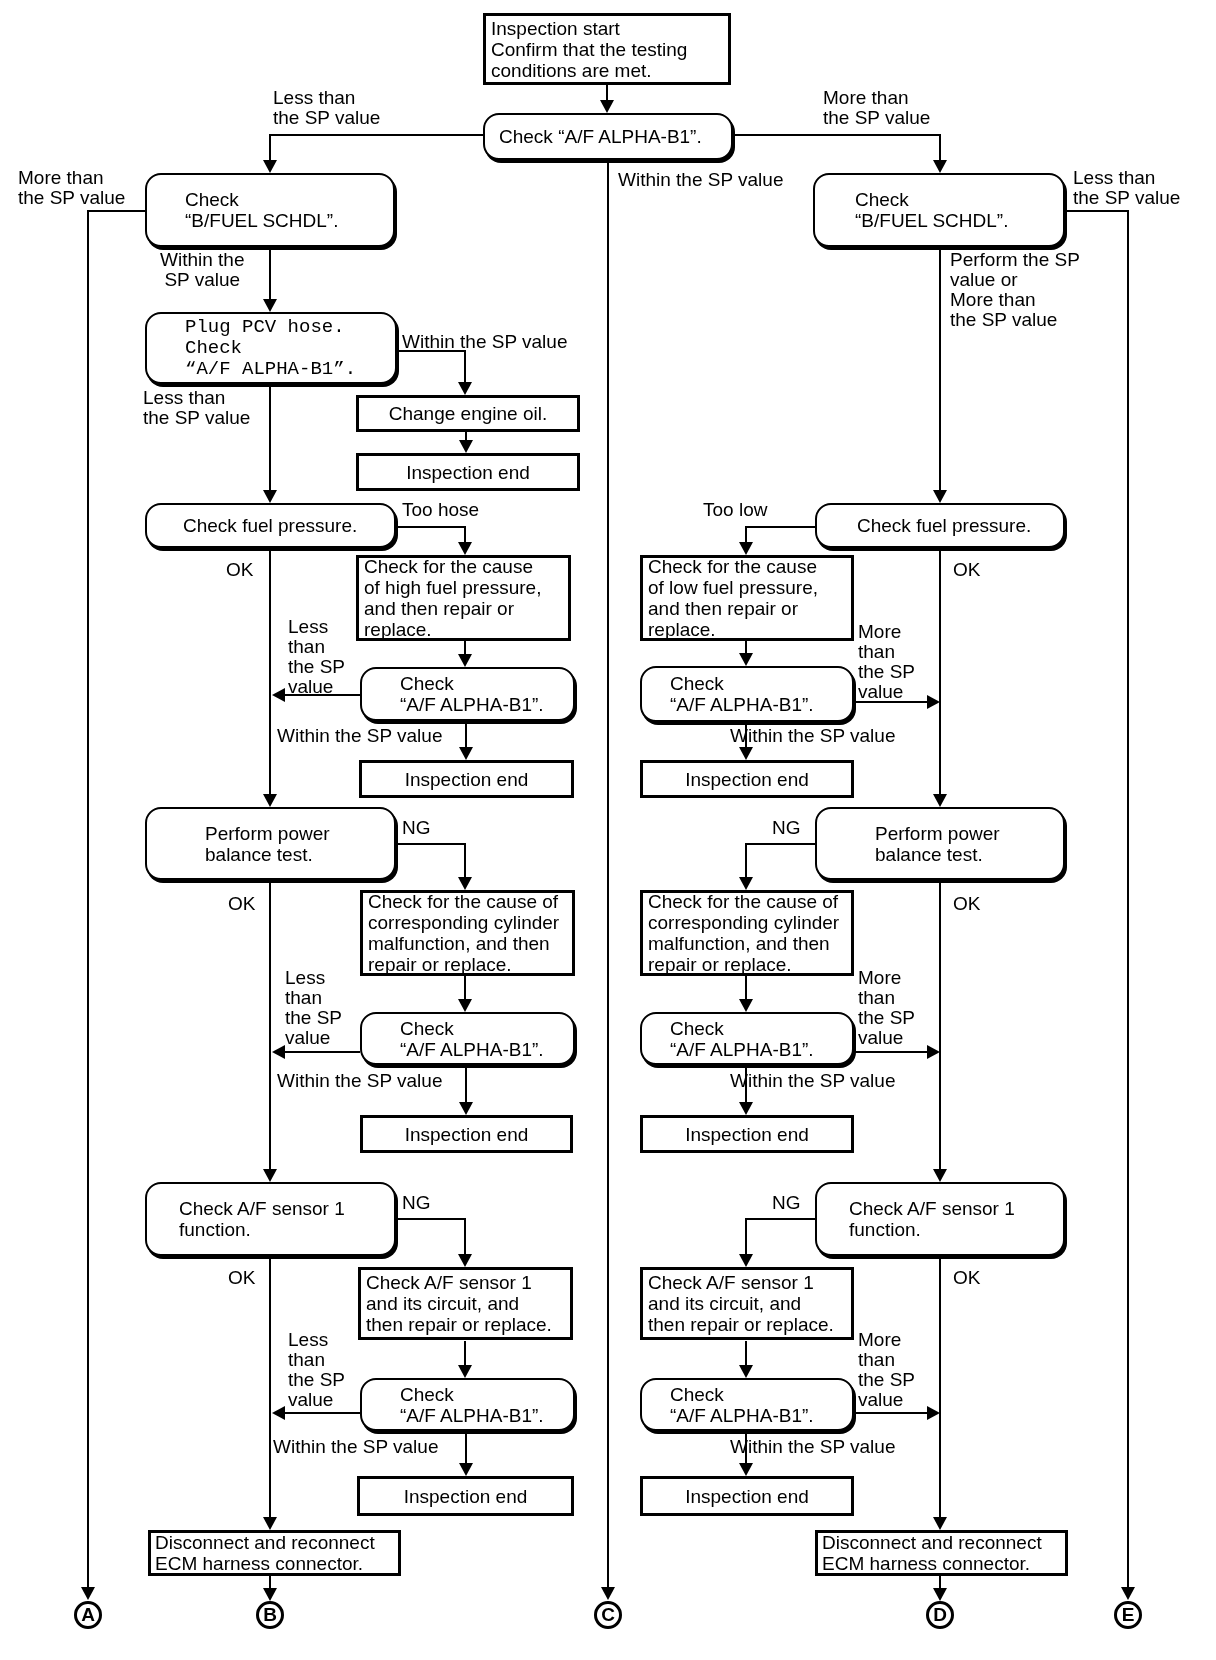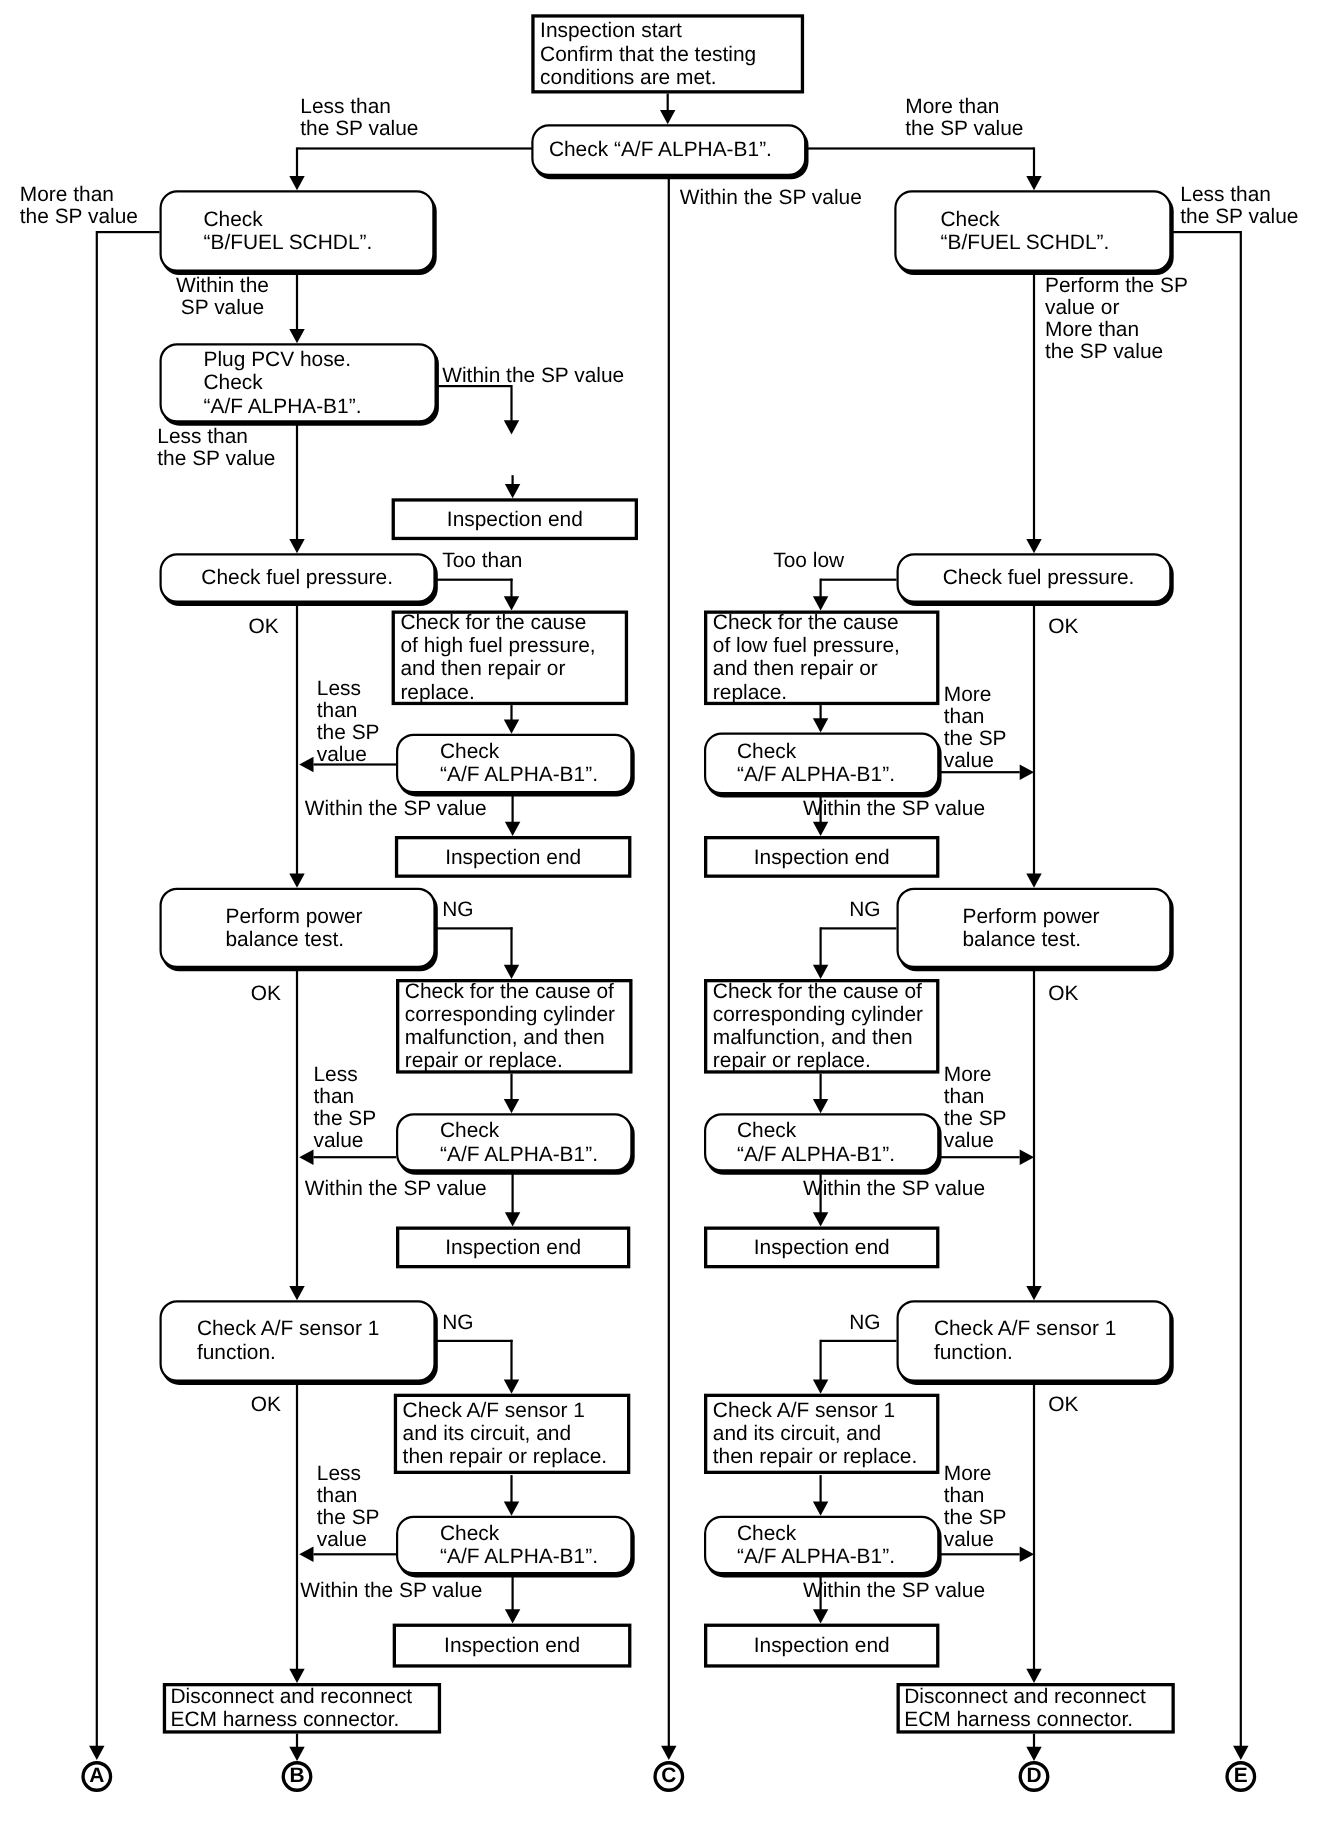--- a/index.html
+++ b/index.html
@@ -62,39 +62,40 @@
   <div class="v" style="left:1127px;top:210px;height:1378px;"></div>
   <div class="ad" style="left:1121px;top:1587px;"></div>
 
   <div class="node round" style="left:145px;top:173px;width:250px;height:74px;padding-left:38px;">Check
 “B/FUEL SCHDL”.</div>
   <div class="lbl" style="left:160px;top:250px;text-align:center;">Within the
 SP value</div>
   <div class="v" style="left:269px;top:247px;height:55px;"></div>
   <div class="ad" style="left:263px;top:299px;"></div>
 
-  <div class="node round" style="left:145px;top:312px;width:252px;height:72px;padding-left:38px;">Plug PCV hose.
+  <div class="node round" style="left:145px;top:312px;width:252px;height:72px;padding-left:38px;font-family:Liberation Mono, monospace;">Plug PCV hose.
 Check
 “A/F ALPHA-B1”.</div>
   <div class="h" style="left:397px;top:350px;width:68px;"></div>
   <div class="v" style="left:464px;top:350px;height:34px;"></div>
   <div class="ad" style="left:458px;top:382px;"></div>
   <div class="lbl" style="left:402px;top:332px;">Within the SP value</div>
 
+  <div class="node rc" style="left:356px;top:395px;width:224px;height:37px;">Change engine oil.</div>
   <div class="v" style="left:465px;top:432px;height:13px;"></div>
   <div class="ad" style="left:459px;top:440px;"></div>
   <div class="node rc" style="left:356px;top:453px;width:224px;height:38px;">Inspection end</div>
 
   <div class="lbl" style="left:143px;top:388px;">Less than
 the SP value</div>
   <div class="v" style="left:269px;top:384px;height:110px;"></div>
   <div class="ad" style="left:263px;top:490px;"></div>
 
   <div class="node round" style="left:145px;top:503px;width:251px;height:45px;padding-left:36px;">Check fuel pressure.</div>
-  <div class="lbl" style="left:402px;top:500px;">Too than</div>
+  <div class="lbl" style="left:402px;top:500px;">Too hose</div>
   <div class="h" style="left:396px;top:526px;width:70px;"></div>
   <div class="v" style="left:464px;top:526px;height:19px;"></div>
   <div class="ad" style="left:458px;top:542px;"></div>
   <div class="lbl" style="left:226px;top:560px;">OK</div>
 
   <div class="node rl" style="left:356px;top:555px;width:215px;height:86px;">Check for the cause
 of high fuel pressure,
 and then repair or
 replace.</div>
   <div class="v" style="left:464px;top:641px;height:15px;"></div>

